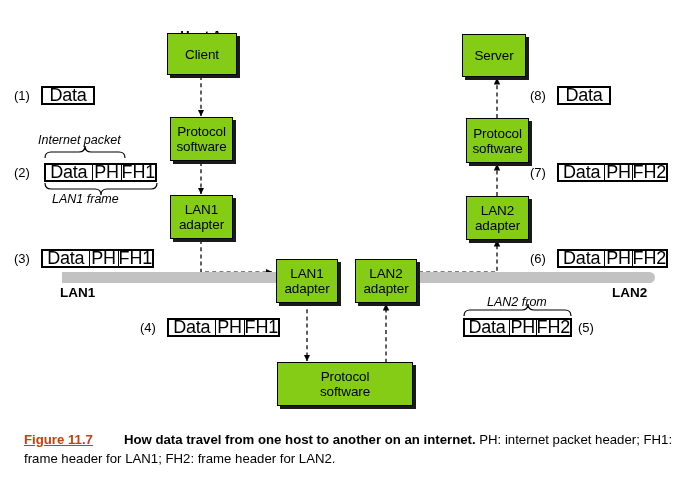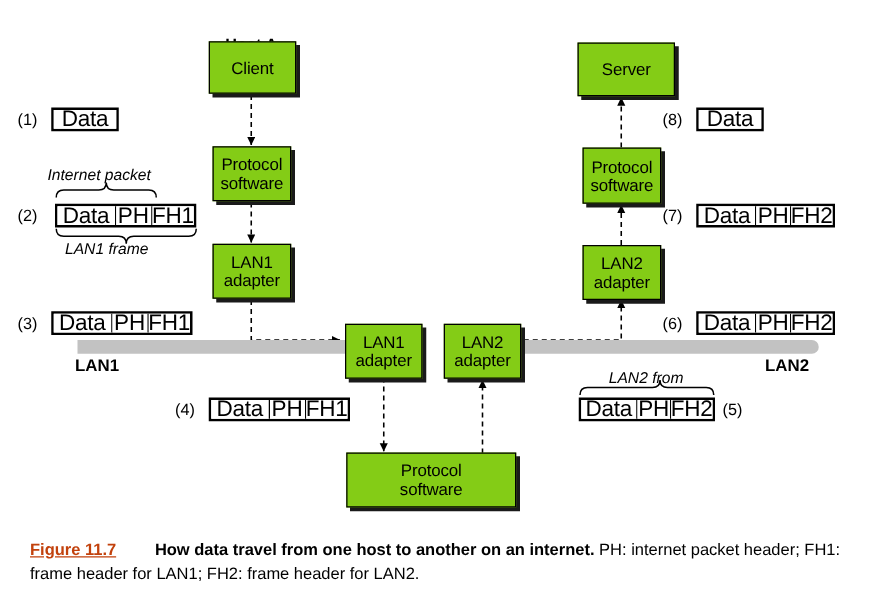--- a/index.html
+++ b/index.html
@@ -152,21 +152,21 @@
     <span>Protocol</span>
     <span>software</span>
   </div>
 
   <div class="node" style="left:170px;top:195px;width:63px;height:44px;">
     <span>LAN1</span>
     <span>adapter</span>
   </div>
 
 
-  <div class="node" style="left:462px;top:34px;width:78px;height:43px;">
+  <div class="node" style="left:462px;top:34px;width:64px;height:43px;">
     <span>Server</span>
   </div>
 
   <div class="node" style="left:466px;top:118px;width:63px;height:45px;">
     <span>Protocol</span>
     <span>software</span>
   </div>
 
   <div class="node" style="left:466px;top:196px;width:63px;height:44px;">
     <span>LAN2</span>

